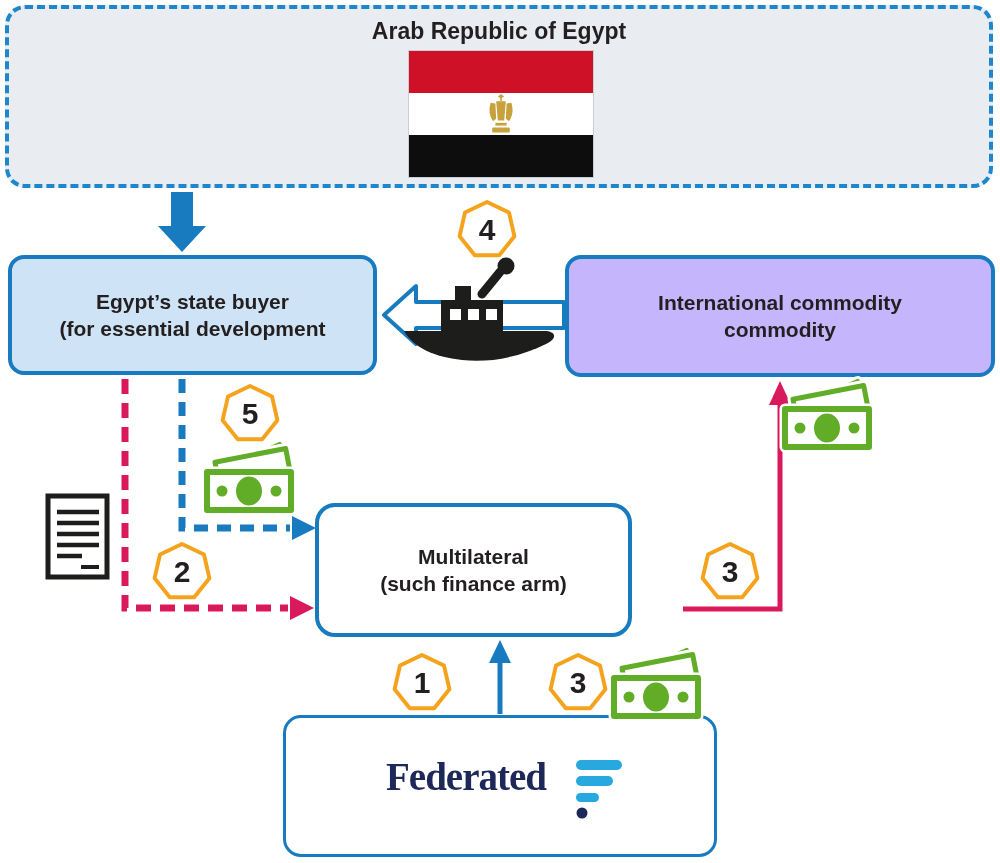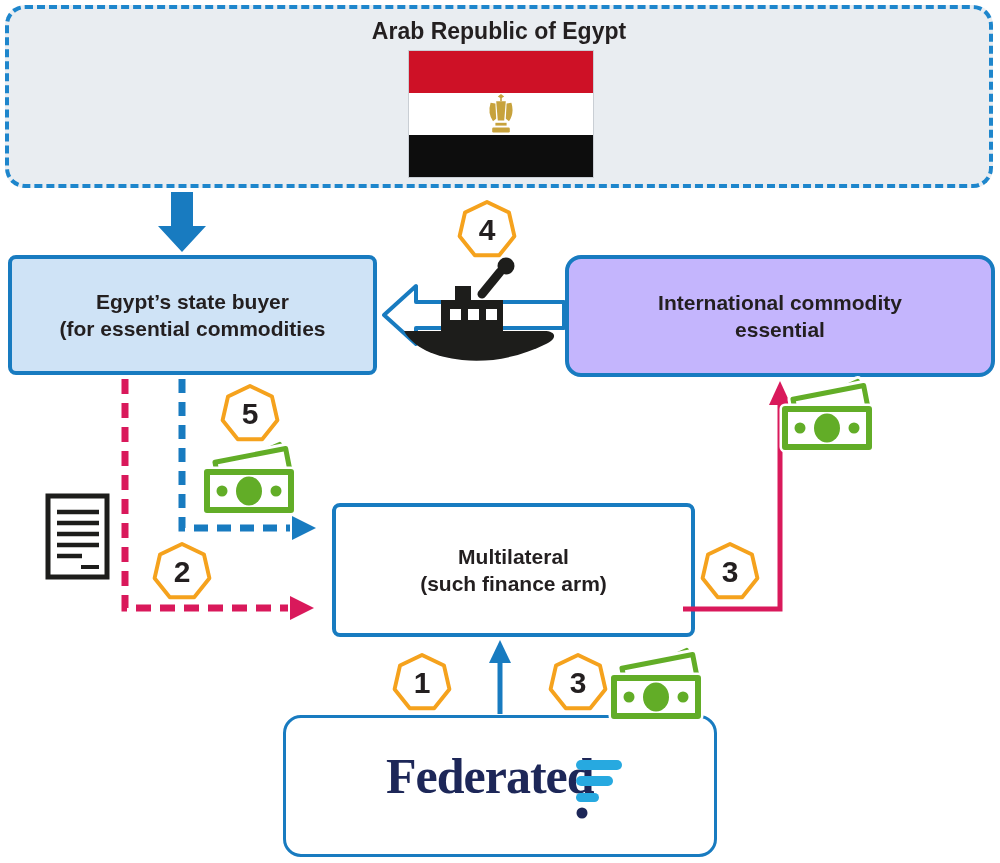--- a/index.html
+++ b/index.html
@@ -13,27 +13,27 @@
   
   #egypt-box{left:5px;top:5px;width:988px;height:183px;background:#e9edf1;
     border:4px dashed #1e86cc;border-radius:20px;}
   #egypt-title{position:absolute;left:0;top:9px;width:100%;text-align:center;
     font-weight:700;font-size:23px;color:#231f20;}
   
   #flag{position:absolute;left:399px;top:41px;width:184px;height:126px;border:1px solid #c9ced4;background:#fff;}
   .stripe{width:100%;height:42px;}
   #flag-eagle{position:absolute;left:50%;top:42px;transform:translateX(-50%);}
   
-  #state-buyer-box{left:8px;top:255px;width:369px;height:120px;background:#cfe3f6;border:4px solid #187bc0;border-radius:8px;}
+  #state-buyer-box{left:8px;top:255px;width:369px;height:120px;background:#cfe3f6;border:4px solid #187bc0;border-radius:16px;}
   #suppliers-box{left:565px;top:255px;width:430px;height:122px;background:#c4b5fd;border:4px solid #187bc0;border-radius:16px;}
-  #mdb-box{left:332px;top:503px;width:363px;height:134px;background:#ffffff;border:4px solid #187bc0;border-radius:8px;}
+  #mdb-box{left:315px;top:503px;width:317px;height:134px;background:#ffffff;border:4px solid #187bc0;border-radius:20px;}
   #fh-box{left:283px;top:715px;width:434px;height:142px;background:#ffffff;border:3px solid #187bc0;border-radius:18px;}
   
   #fh-wordmark{position:absolute;left:100px;top:38px;font-family:"Liberation Serif", serif;
-    font-weight:700;font-size:50px;line-height:41px;color:#1d2758;letter-spacing:-1px;}
+    font-weight:700;font-size:39px;line-height:41px;color:#1d2758;letter-spacing:-1px;}
   #fh-mark{position:absolute;left:290px;top:42px;}
   
   #connector-layer{position:absolute;left:0;top:0;width:1000px;height:863px;z-index:2;pointer-events:none;}
   
   .badge{position:absolute;width:62px;height:62px;z-index:3;}
   .badge svg{position:absolute;left:0;top:0;}
   .badge-num{position:absolute;inset:0;display:flex;align-items:center;justify-content:center;
     font-weight:700;font-size:30px;color:#231f20;padding-bottom:1px;}
 </style>
 </head>
@@ -56,28 +56,28 @@
           <rect x="13" y="37" width="14" height="3.5"></rect>
           <rect x="9" y="43" width="22" height="6" rx="1.5"></rect>
         </g>
       </svg>
     </div>
   </div>
 
   <div class="box" id="state-buyer-box">
     <div class="box-label">
       <span>Egypt’s state buyer</span>
-      <span>(for essential commodities</span>
+      <span>(for essential development</span>
     </div>
   </div>
 
   <div class="box" id="suppliers-box">
     <div class="box-label">
       <span>International commodity</span>
-      <span>essential</span>
+      <span>commodity</span>
     </div>
   </div>
 
   <div class="box" id="mdb-box">
     <div class="box-label">
       <span>Multilateral</span>
       <span>(such finance arm)</span>
     </div>
   </div>
 

